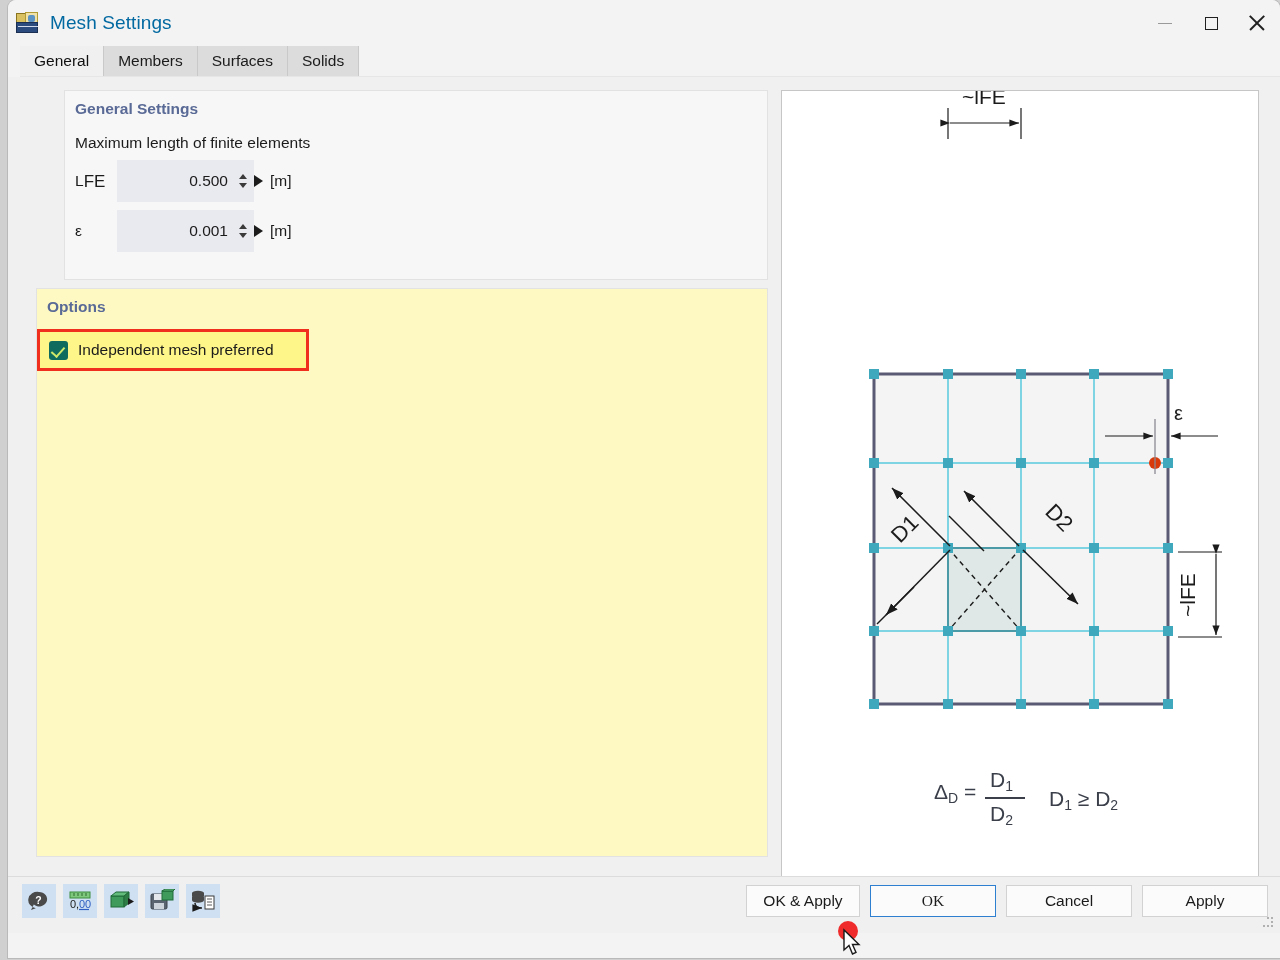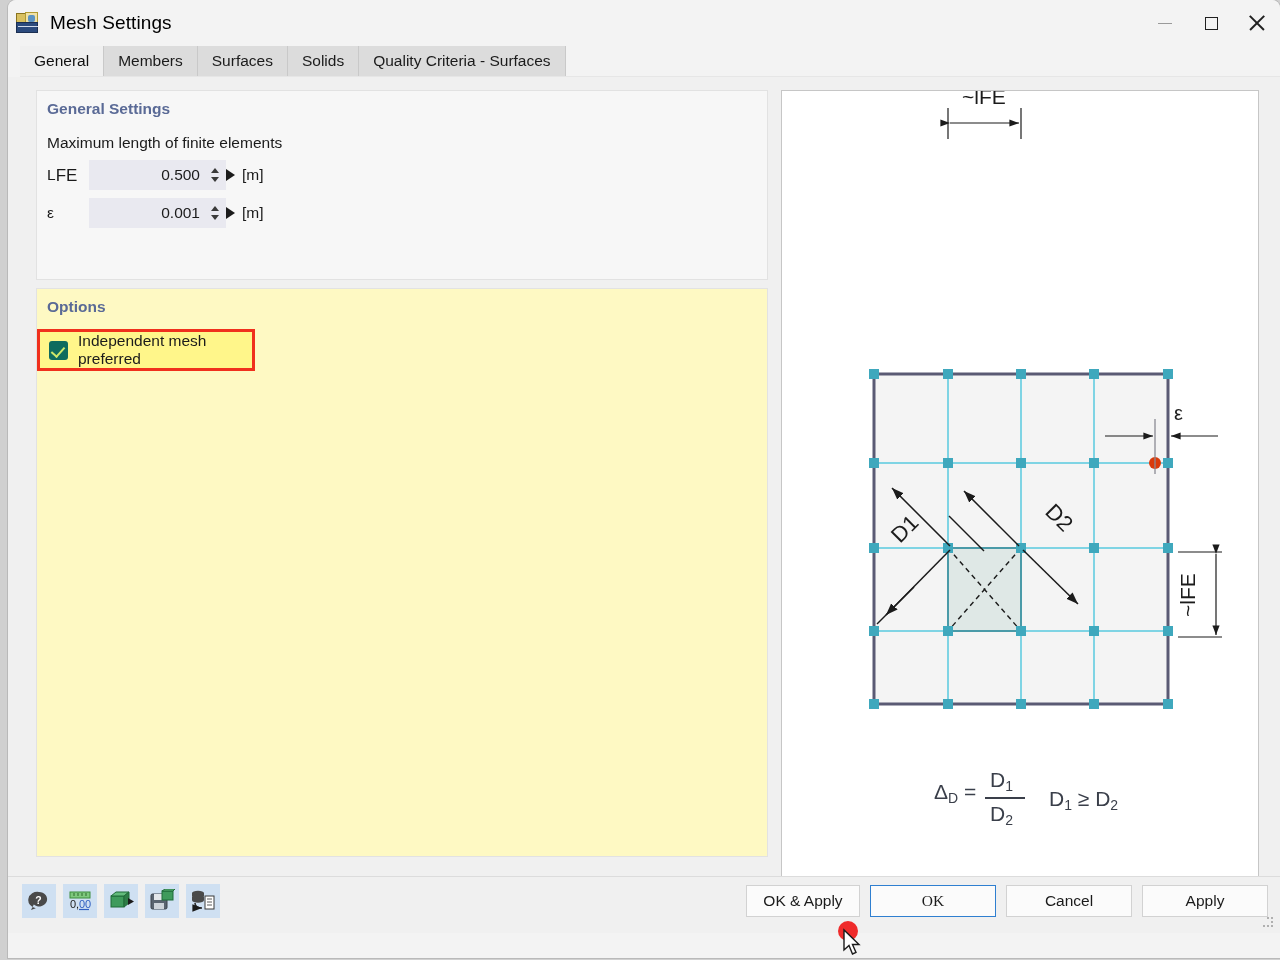--- a/index.html
+++ b/index.html
@@ -72,21 +72,21 @@
   .app-icon .sq2:after {
     content: "";
     position: absolute; left: 2px; top: 2px;
     width: 7px; height: 7px;
     background: #5b93c4;
     border-radius: 2px;
   }
   .win-title {
     margin-left: 12px;
     font-size: 19px;
-    color: #000000;
+    color: #0369a1;
     letter-spacing: 0.1px;
   }
   .win-controls {
     position: absolute;
     right: 0; top: 0;
     height: 46px;
     display: flex;
   }
   .win-btn {
     width: 46px; height: 46px;
@@ -166,21 +166,21 @@
     box-sizing: border-box;
     text-align: center;
   }
 
   
   .group {
     background: #f7f7f7;
     border: 1px solid #e2e2e2;
     box-sizing: border-box;
   }
-  .group.settings { height: 190px; }
+  .group.settings { height: 190px; margin-left: 28px; }
   .group.options  {
     margin-top: 8px;
     height: 569px;
     background: #fef9c3;
   }
   .group-title {
     font-size: 15.5px;
     font-weight: bold;
     color: #5a6a96;
     padding: 9px 0 0 10px;
@@ -205,21 +205,21 @@
     color: #1b1b1b;
   }
   .sym sub {
     font-size: 17px;
     vertical-align: baseline;
     position: relative;
     top: 1px;
   }
   .numbox {
     width: 137px;
-    height: 30px;
+    height: 42px;
     background: #e9e9f0;
     display: flex;
     align-items: center;
     position: relative;
     box-sizing: border-box;
   }
   .numval {
     flex: 1;
     text-align: right;
     font-size: 15.5px;
@@ -251,21 +251,21 @@
   .unit {
     font-size: 15.5px;
     color: #1b1b1b;
     margin-left: 10px;
   }
 
   
   .cbwrap {
     position: absolute;
     left: 0px; top: 40px;
-    width: 218px; height: 42px;
+    width: 272px; height: 42px;
     background: #fff68a;
     border: 3px solid #f0301c;
     box-sizing: border-box;
     display: flex;
     align-items: center;
     padding-left: 9px;
   }
   .checkbox {
     width: 19px; height: 19px;
     background: #0f6b5e;
@@ -397,23 +397,20 @@
           <span>General</span>
         </div>
       <div class="tab">
           <span>Members</span>
         </div>
       <div class="tab">
           <span>Surfaces</span>
         </div>
       <div class="tab">
           <span>Solids</span>
-        </div>
-      <div class="tab">
-          <span>Quality Criteria - Surfaces</span>
         </div>
     </div>
 
     <div class="body">
 
       <div class="left-pane">
 
         <div class="group settings">
           <div class="group-title">General Settings</div>
 

